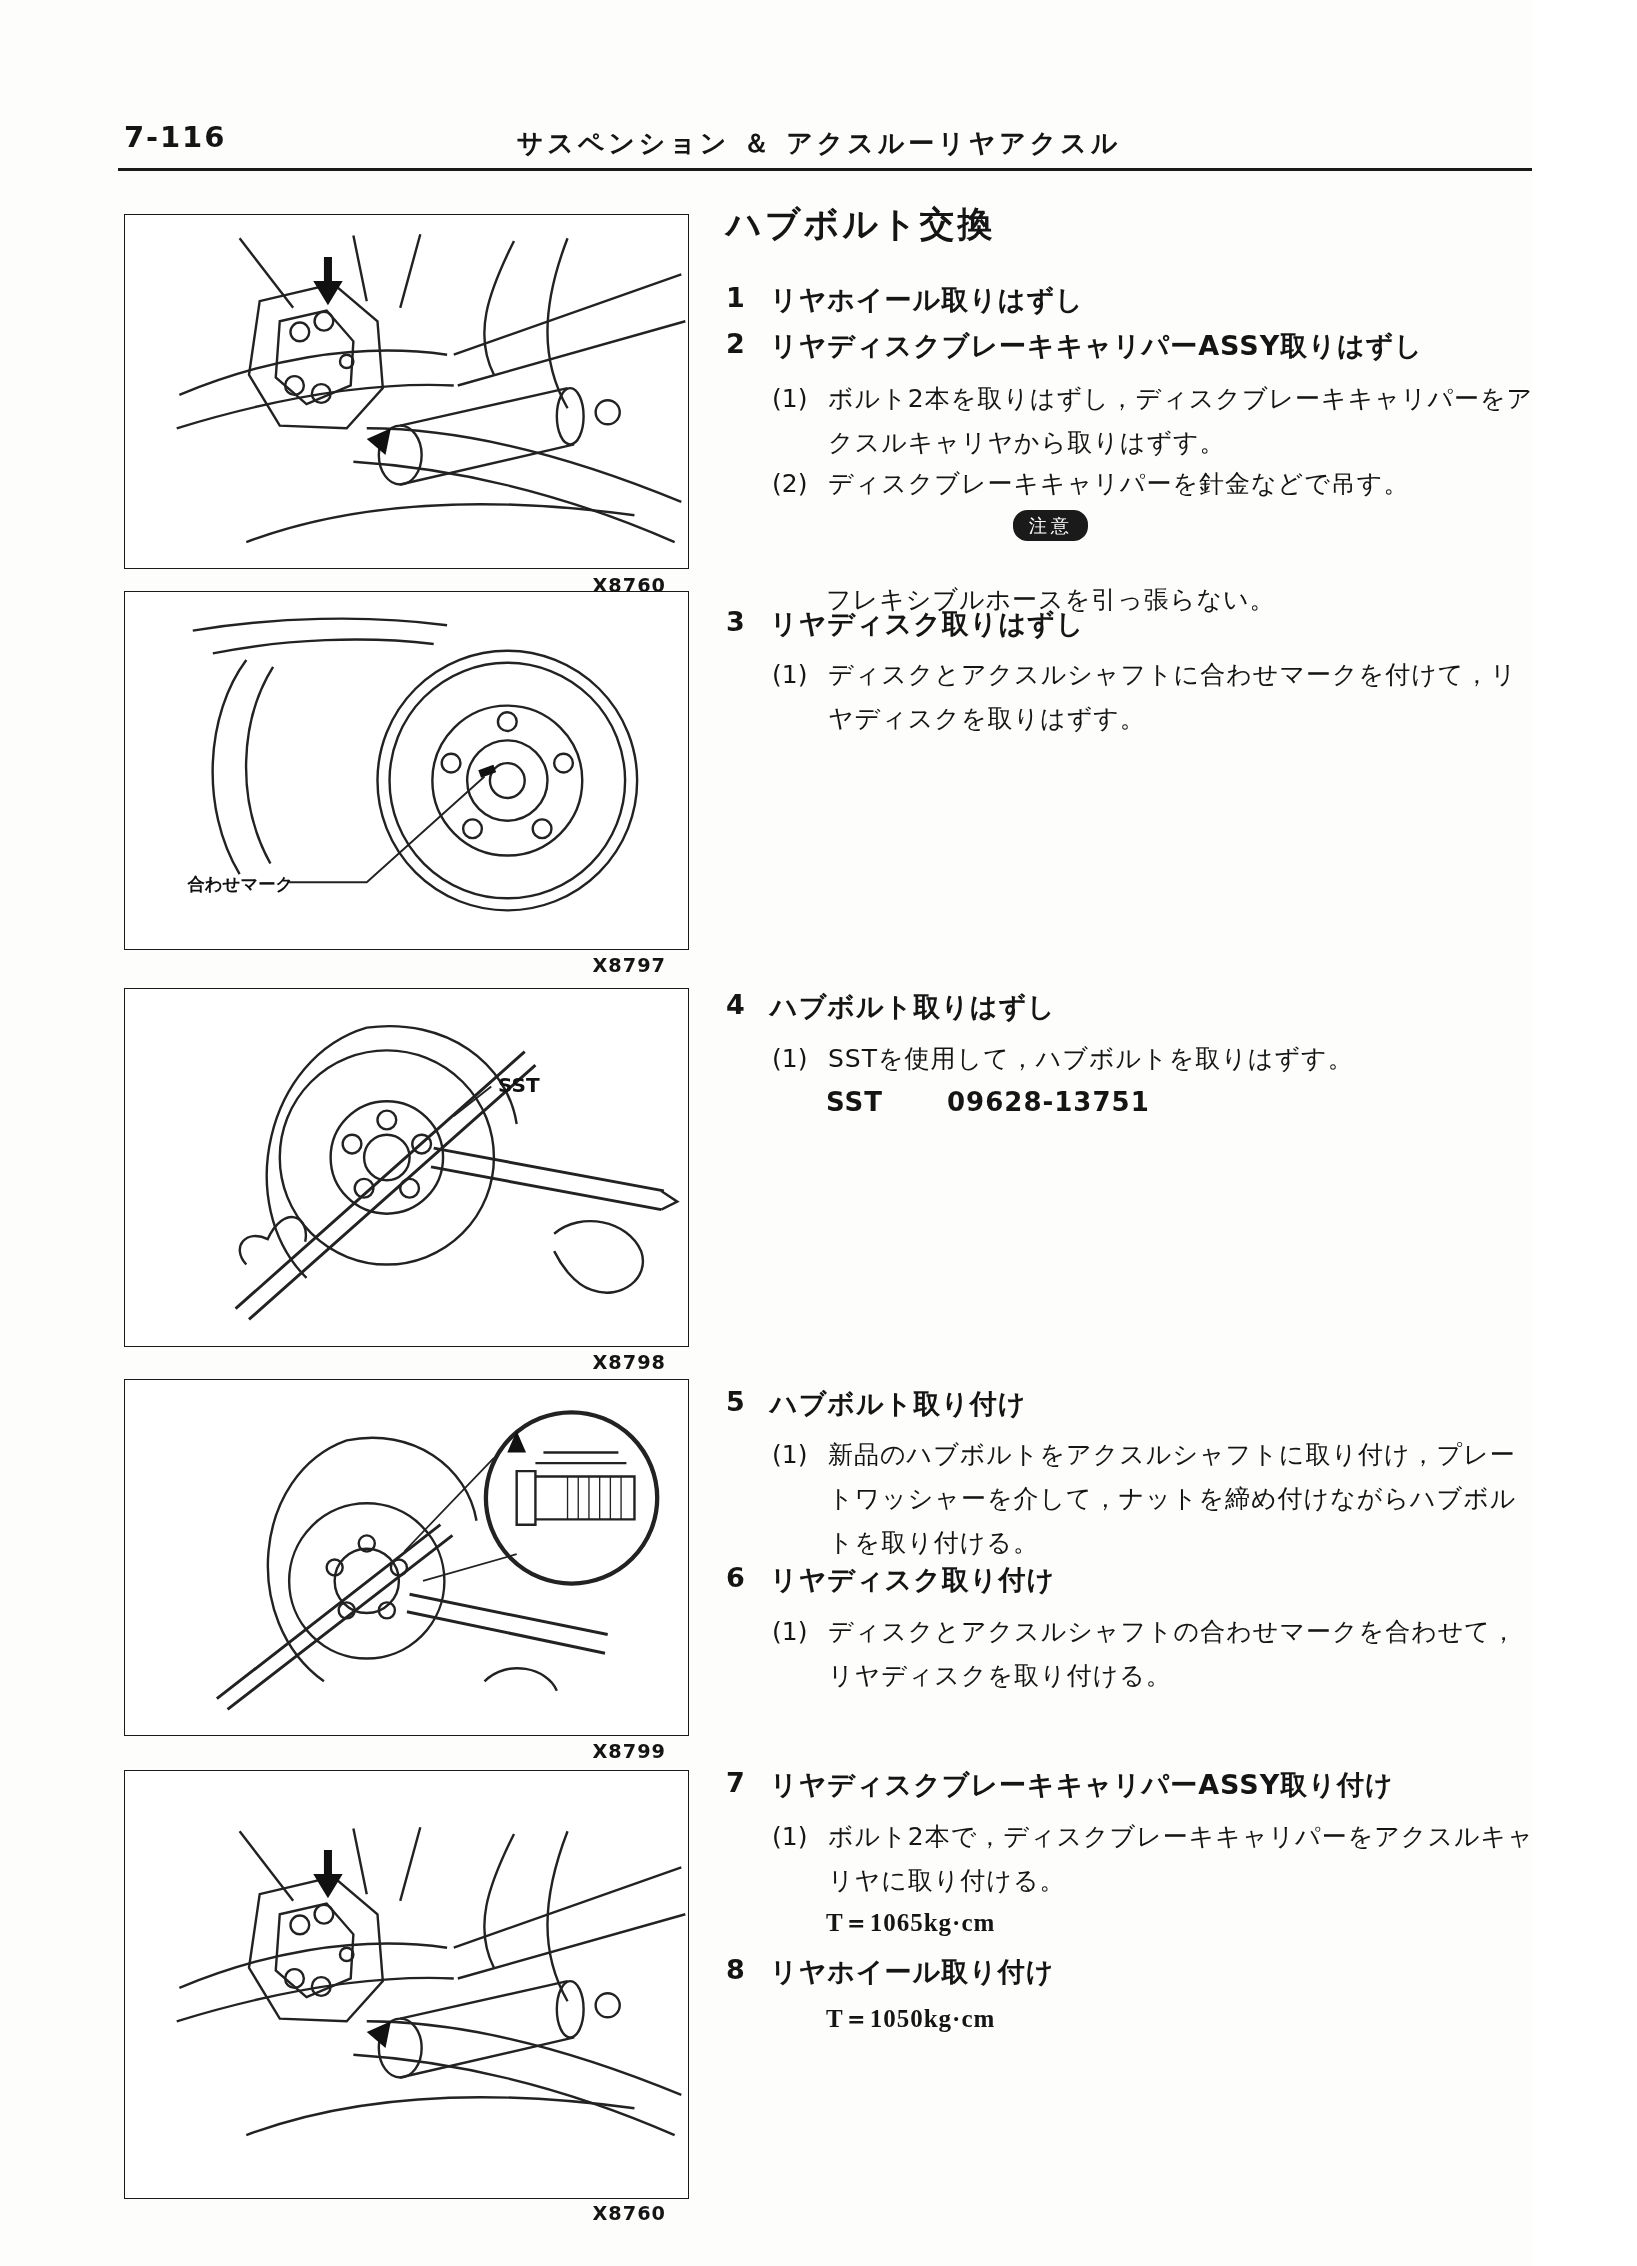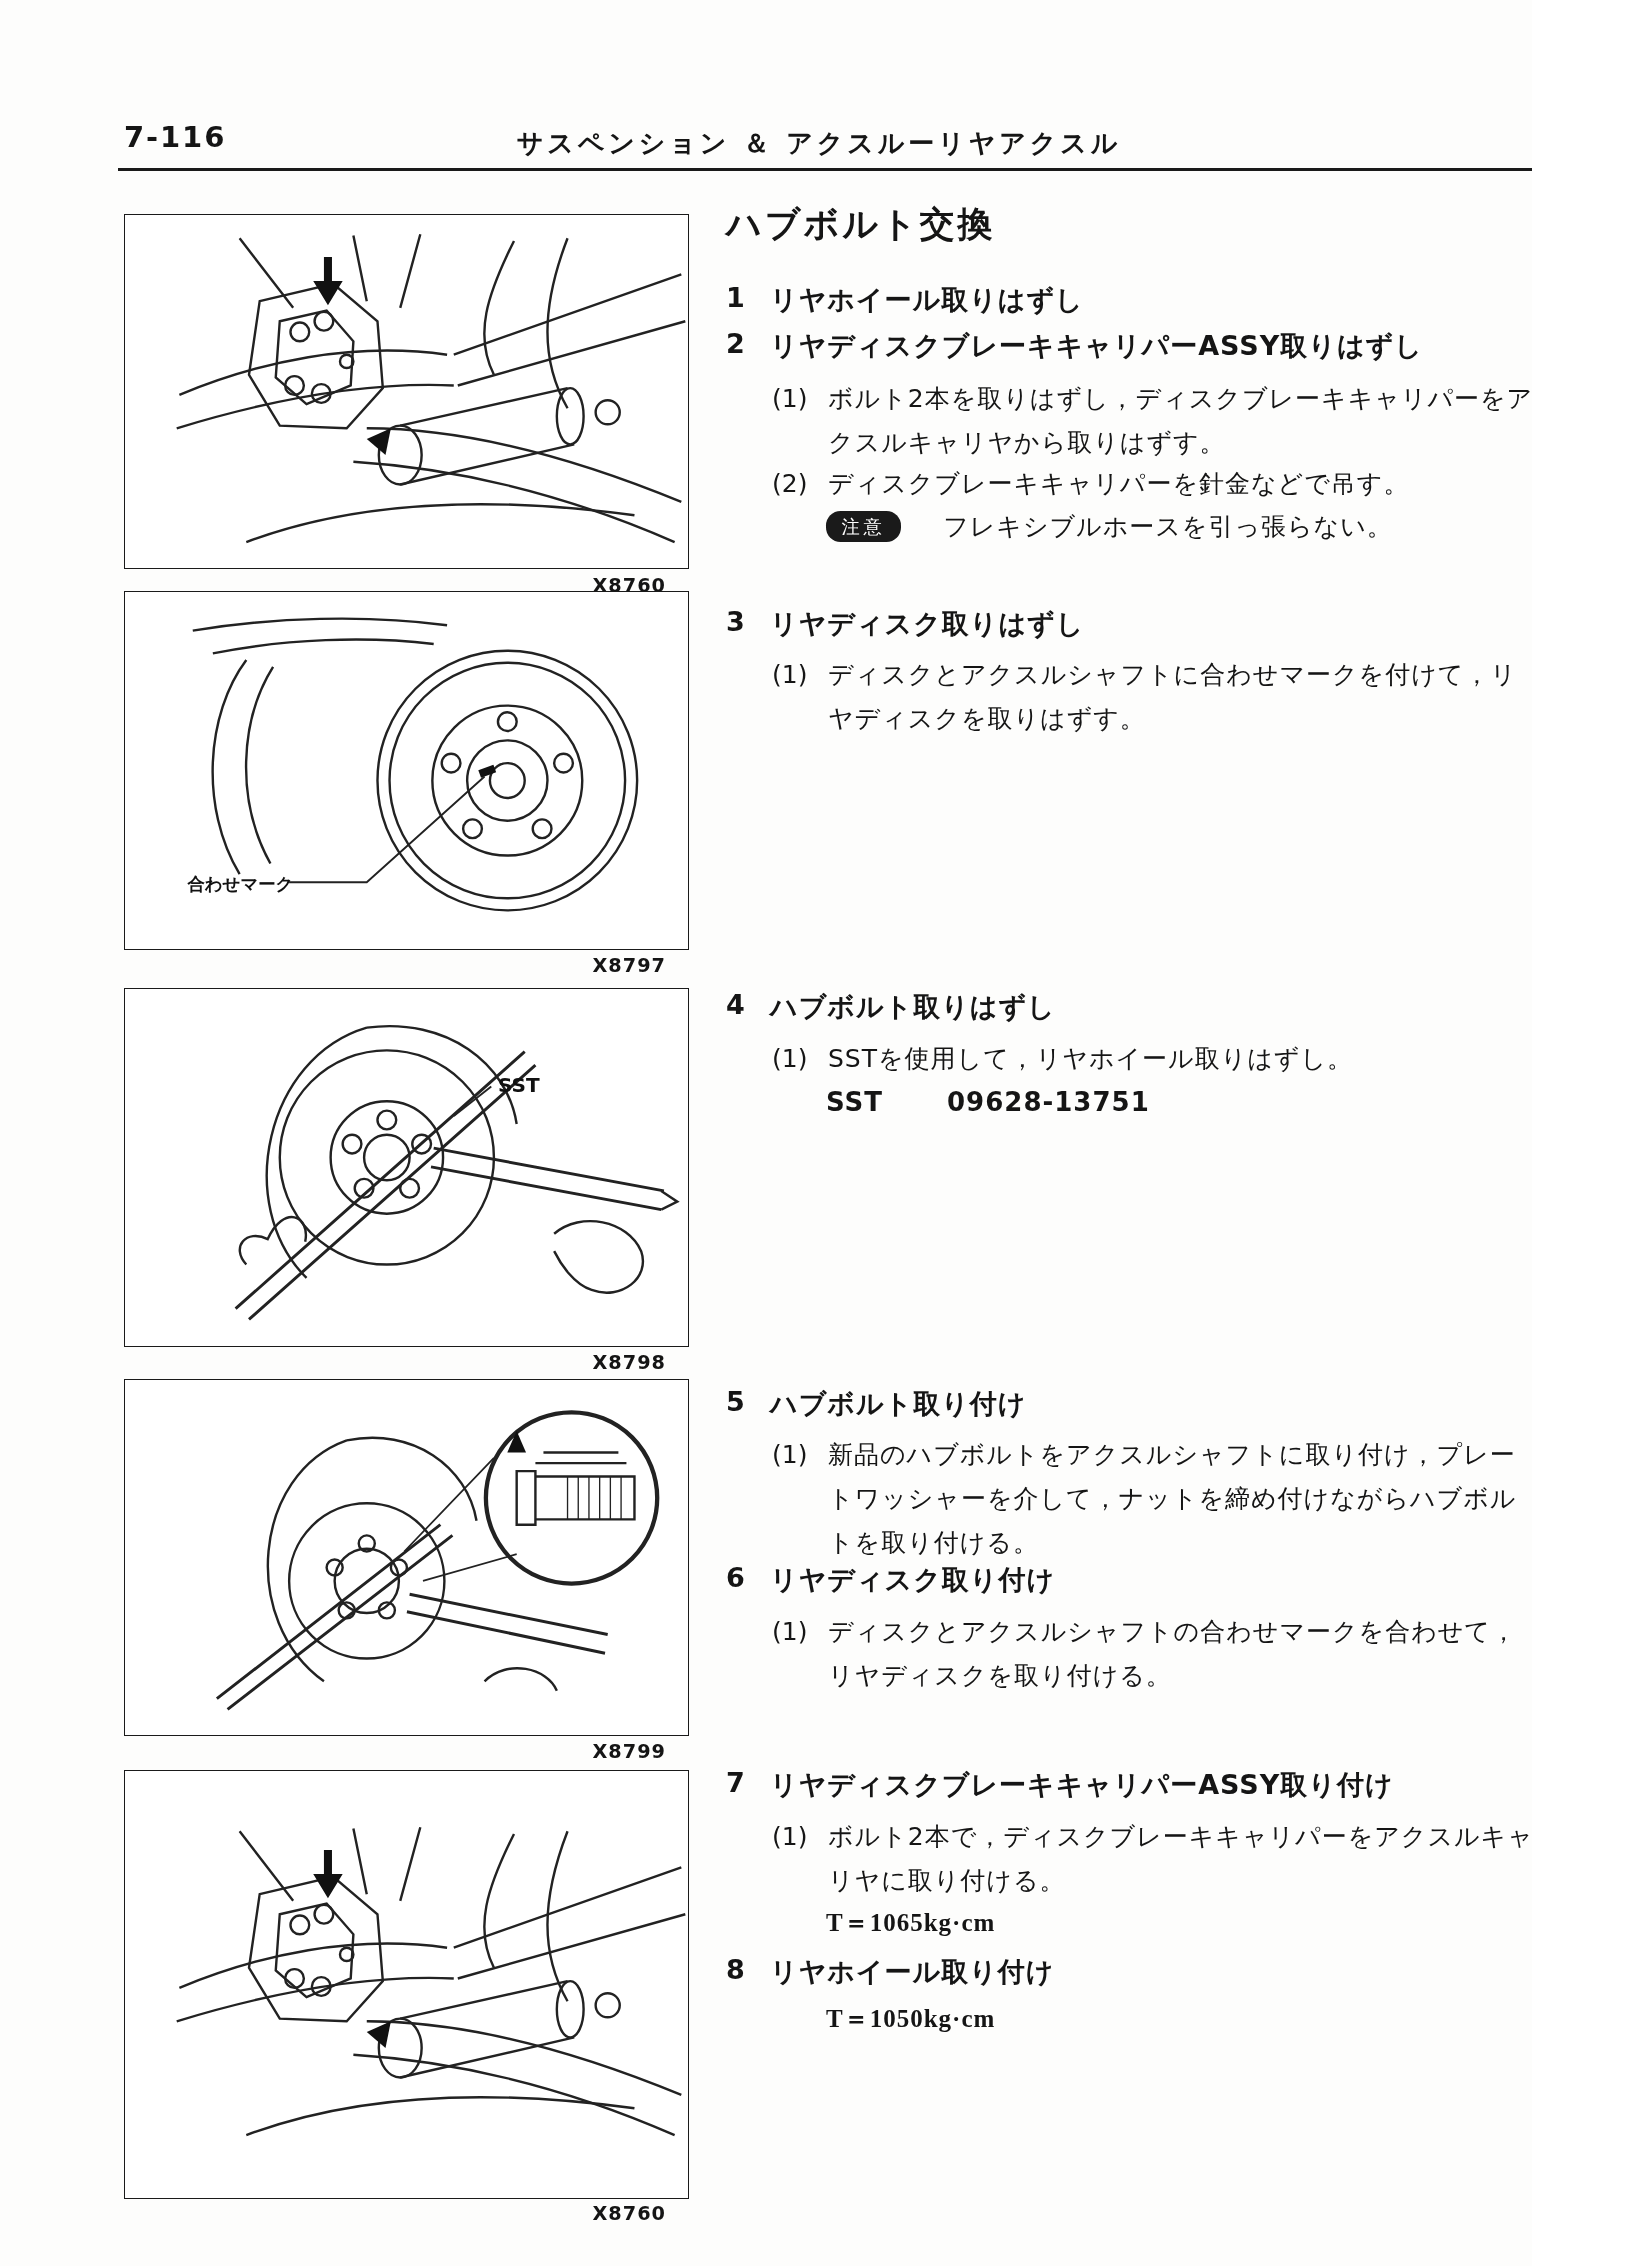--- a/index.html
+++ b/index.html
@@ -190,41 +190,41 @@
     <span class="title">リヤディスクブレーキキャリパーASSY取りはずし</span>
   </div>
   <div class="substep" style="top:377px;">
     <span class="snum">(1)</span>
     <span class="stext">ボルト2本を取りはずし，ディスクブレーキキャリパーをアクスルキャリヤから取りはずす。</span>
   </div>
   <div class="substep" style="top:462px;">
     <span class="snum">(2)</span>
     <span class="stext">ディスクブレーキキャリパーを針金などで吊す。</span>
   </div>
-  <div class="note-line" style="top:510px;">
+  <div class="note-line" style="top:510px;flex-direction:column;">
     <span class="note-badge">注意</span>
     <span class="note-text">フレキシブルホースを引っ張らない。</span>
   </div>
 
   <div class="step" style="top:606px;">
     <span class="num">3</span>
     <span class="title">リヤディスク取りはずし</span>
   </div>
   <div class="substep" style="top:653px;">
     <span class="snum">(1)</span>
     <span class="stext">ディスクとアクスルシャフトに合わせマークを付けて，リヤディスクを取りはずす。</span>
   </div>
 
   <div class="step" style="top:989px;">
     <span class="num">4</span>
     <span class="title">ハブボルト取りはずし</span>
   </div>
   <div class="substep" style="top:1037px;">
     <span class="snum">(1)</span>
-    <span class="stext">SSTを使用して，リヤホイール取りはずし。</span>
+    <span class="stext">SSTを使用して，ハブボルトを取りはずす。</span>
   </div>
   <div class="sst-line" style="top:1087px;">
     <span>SST</span>
     <span>09628-13751</span>
   </div>
 
   <div class="step" style="top:1386px;">
     <span class="num">5</span>
     <span class="title">ハブボルト取り付け</span>
   </div>

